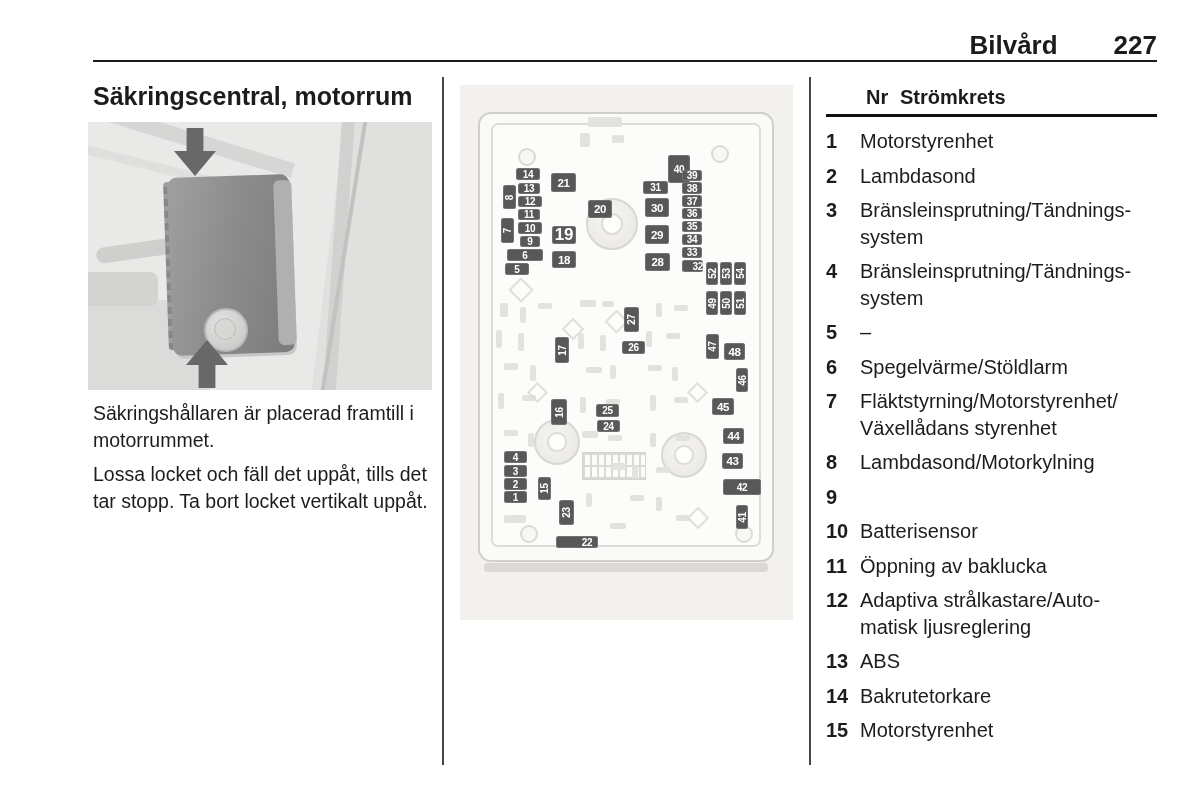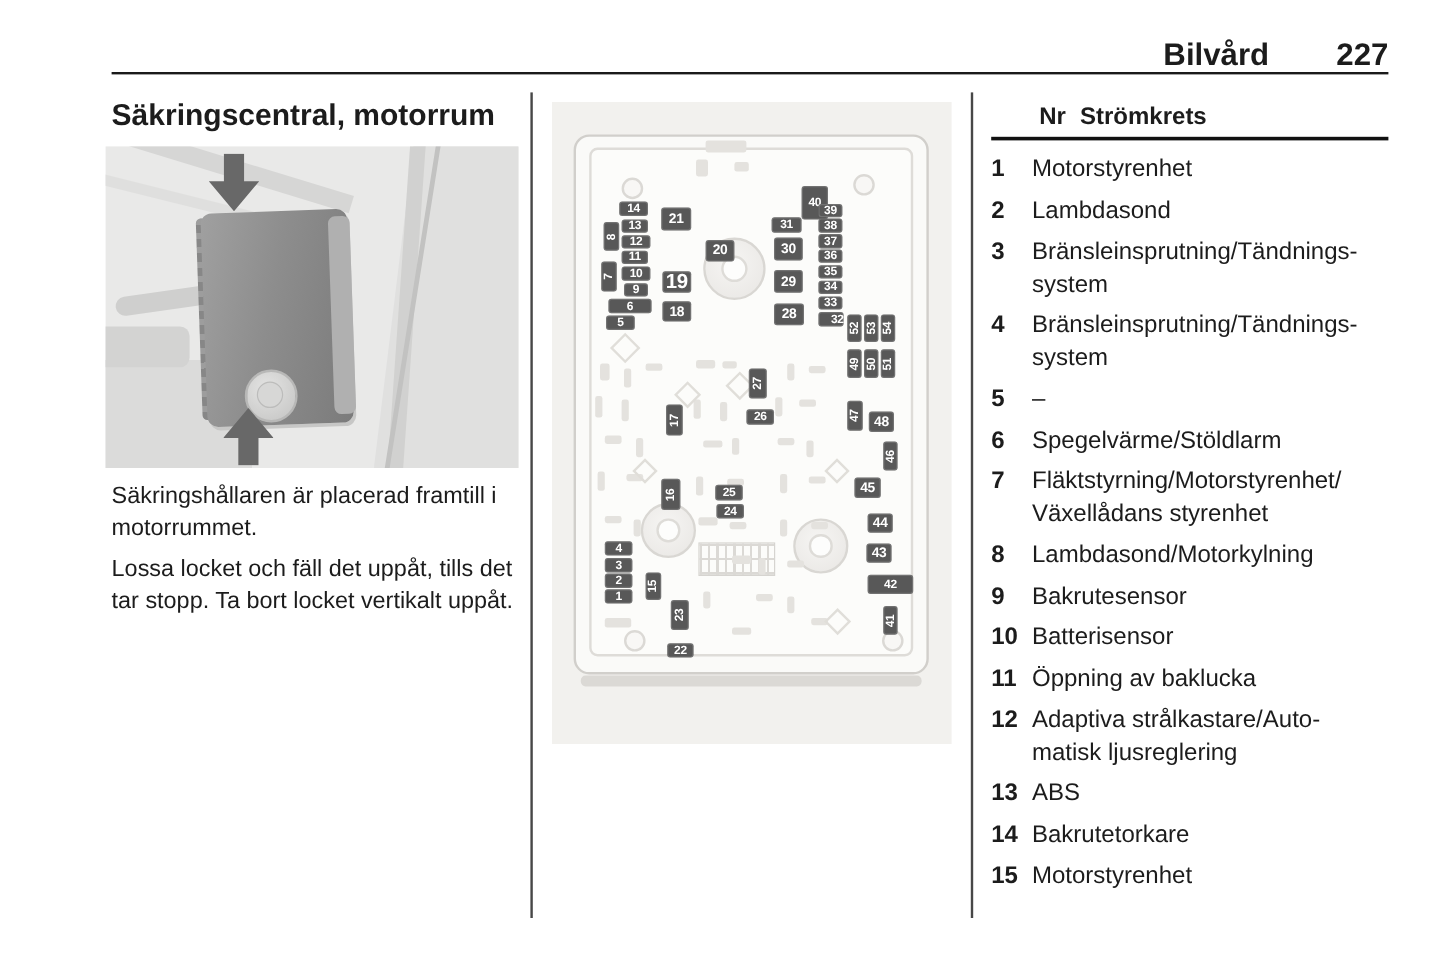--- a/index.html
+++ b/index.html
@@ -345,21 +345,21 @@
       </div>
       <div class="fuse" style="left: 44px; top: 406px; width: 23px; height: 12px;">
         <span>1</span>
       </div>
       <div class="fuse v" style="left: 78px; top: 392px; width: 13px; height: 23px;">
         <span>15</span>
       </div>
       <div class="fuse v" style="left: 99px; top: 415px; width: 15px; height: 25px;">
         <span>23</span>
       </div>
-      <div class="fuse" style="left: 96px; top: 451px; width: 22px; height: 12px;">
+      <div class="fuse" style="left: 96px; top: 451px; width: 22px; height: 12px; padding-left: 20px;">
         <span>22</span>
       </div>
     </div>
 </div>
 
 <div class="ctable">
   <div class="thead">
     <div class="tnr">Nr</div>
     <div class="tcircuit">Strömkrets</div>
   </div>
@@ -392,21 +392,20 @@
       <div class="trow">
         <div class="tnr">7</div>
         <div class="tcircuit">Fläktstyrning/Motorstyrenhet/<br>Växellådans styrenhet</div>
       </div>
       <div class="trow">
         <div class="tnr">8</div>
         <div class="tcircuit">Lambdasond/Motorkylning</div>
       </div>
       <div class="trow">
         <div class="tnr">9</div>
-        <div class="tcircuit">Bakrutesensor</div>
       </div>
       <div class="trow">
         <div class="tnr">10</div>
         <div class="tcircuit">Batterisensor</div>
       </div>
       <div class="trow">
         <div class="tnr">11</div>
         <div class="tcircuit">Öppning av baklucka</div>
       </div>
       <div class="trow">

